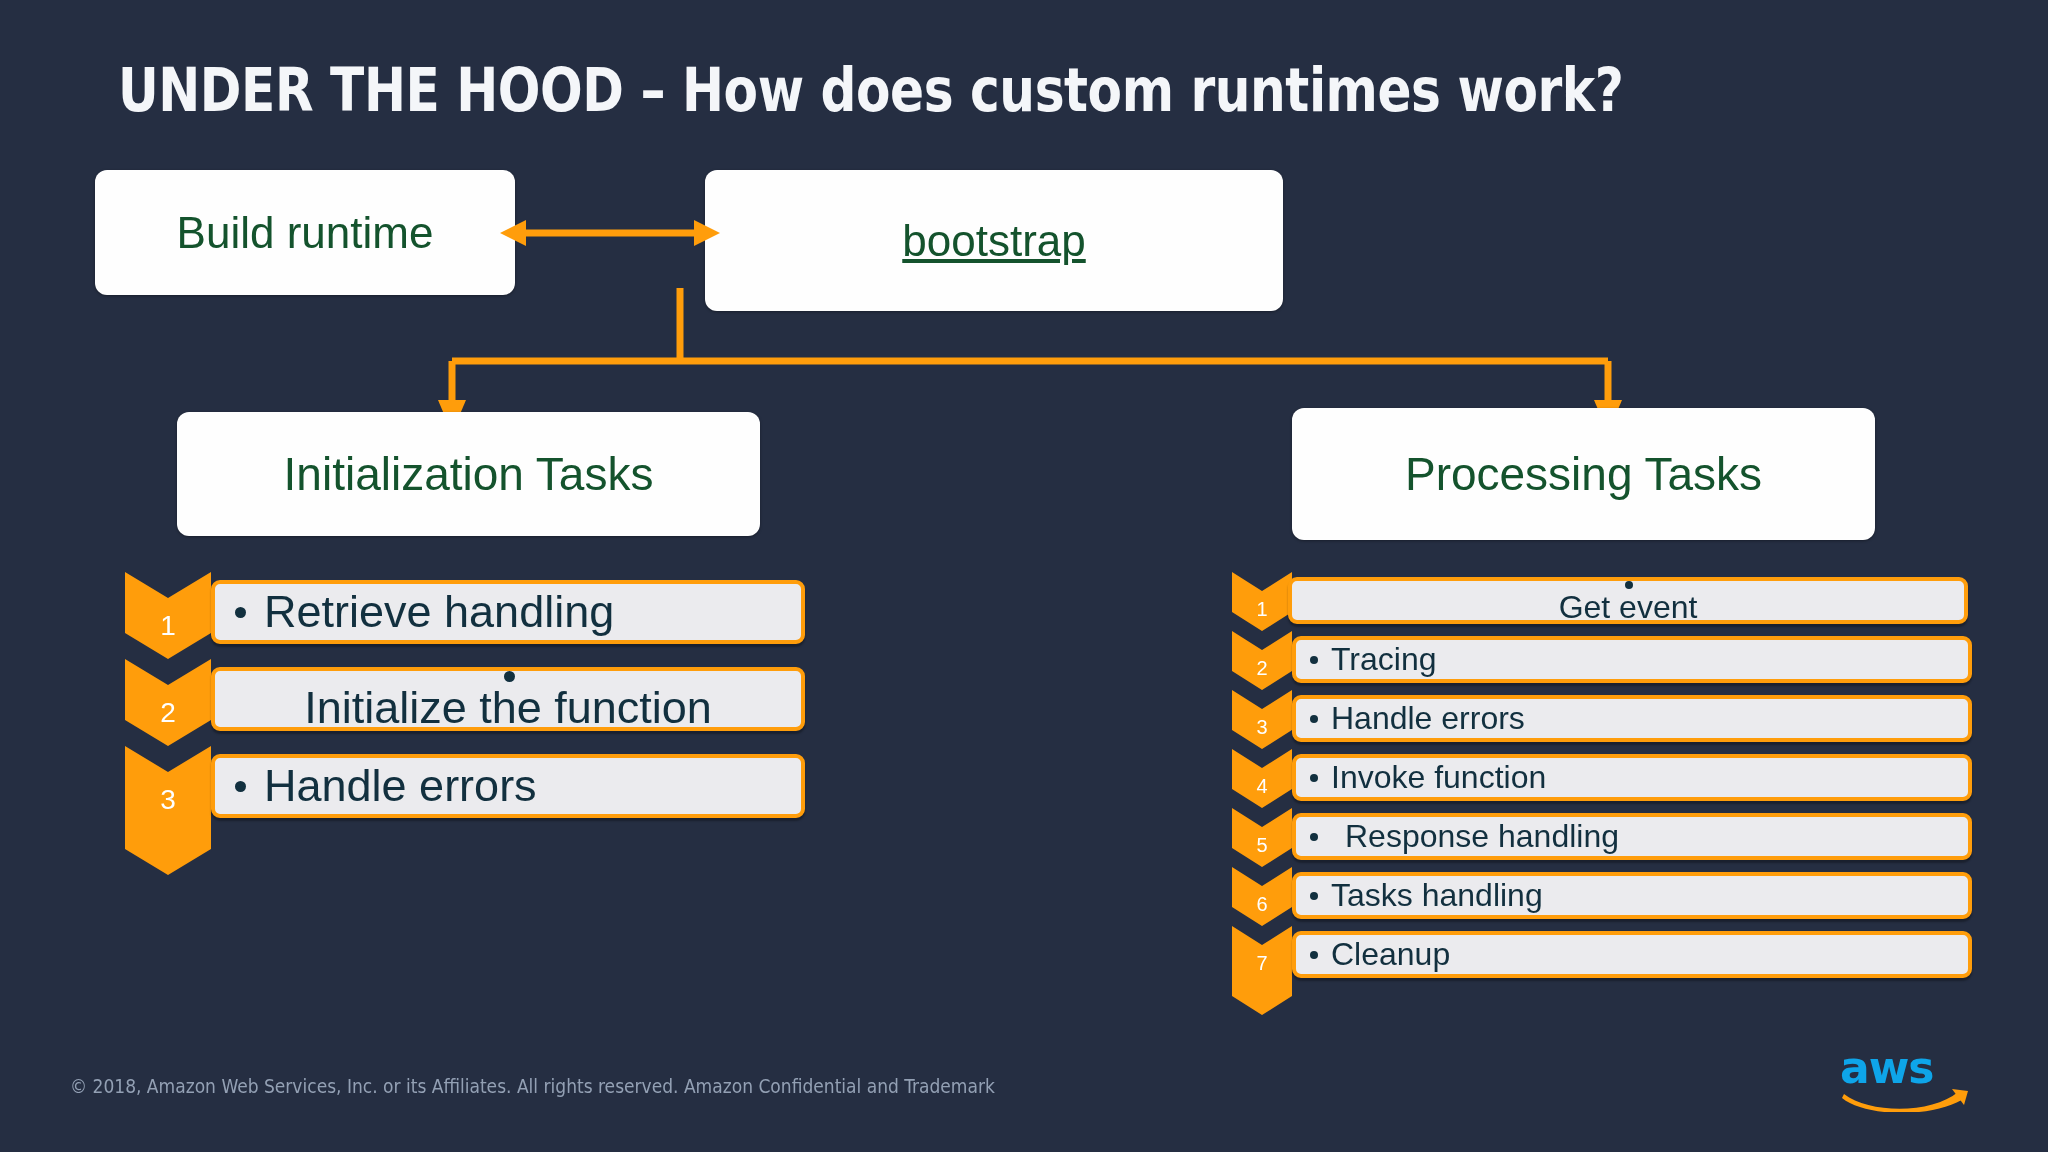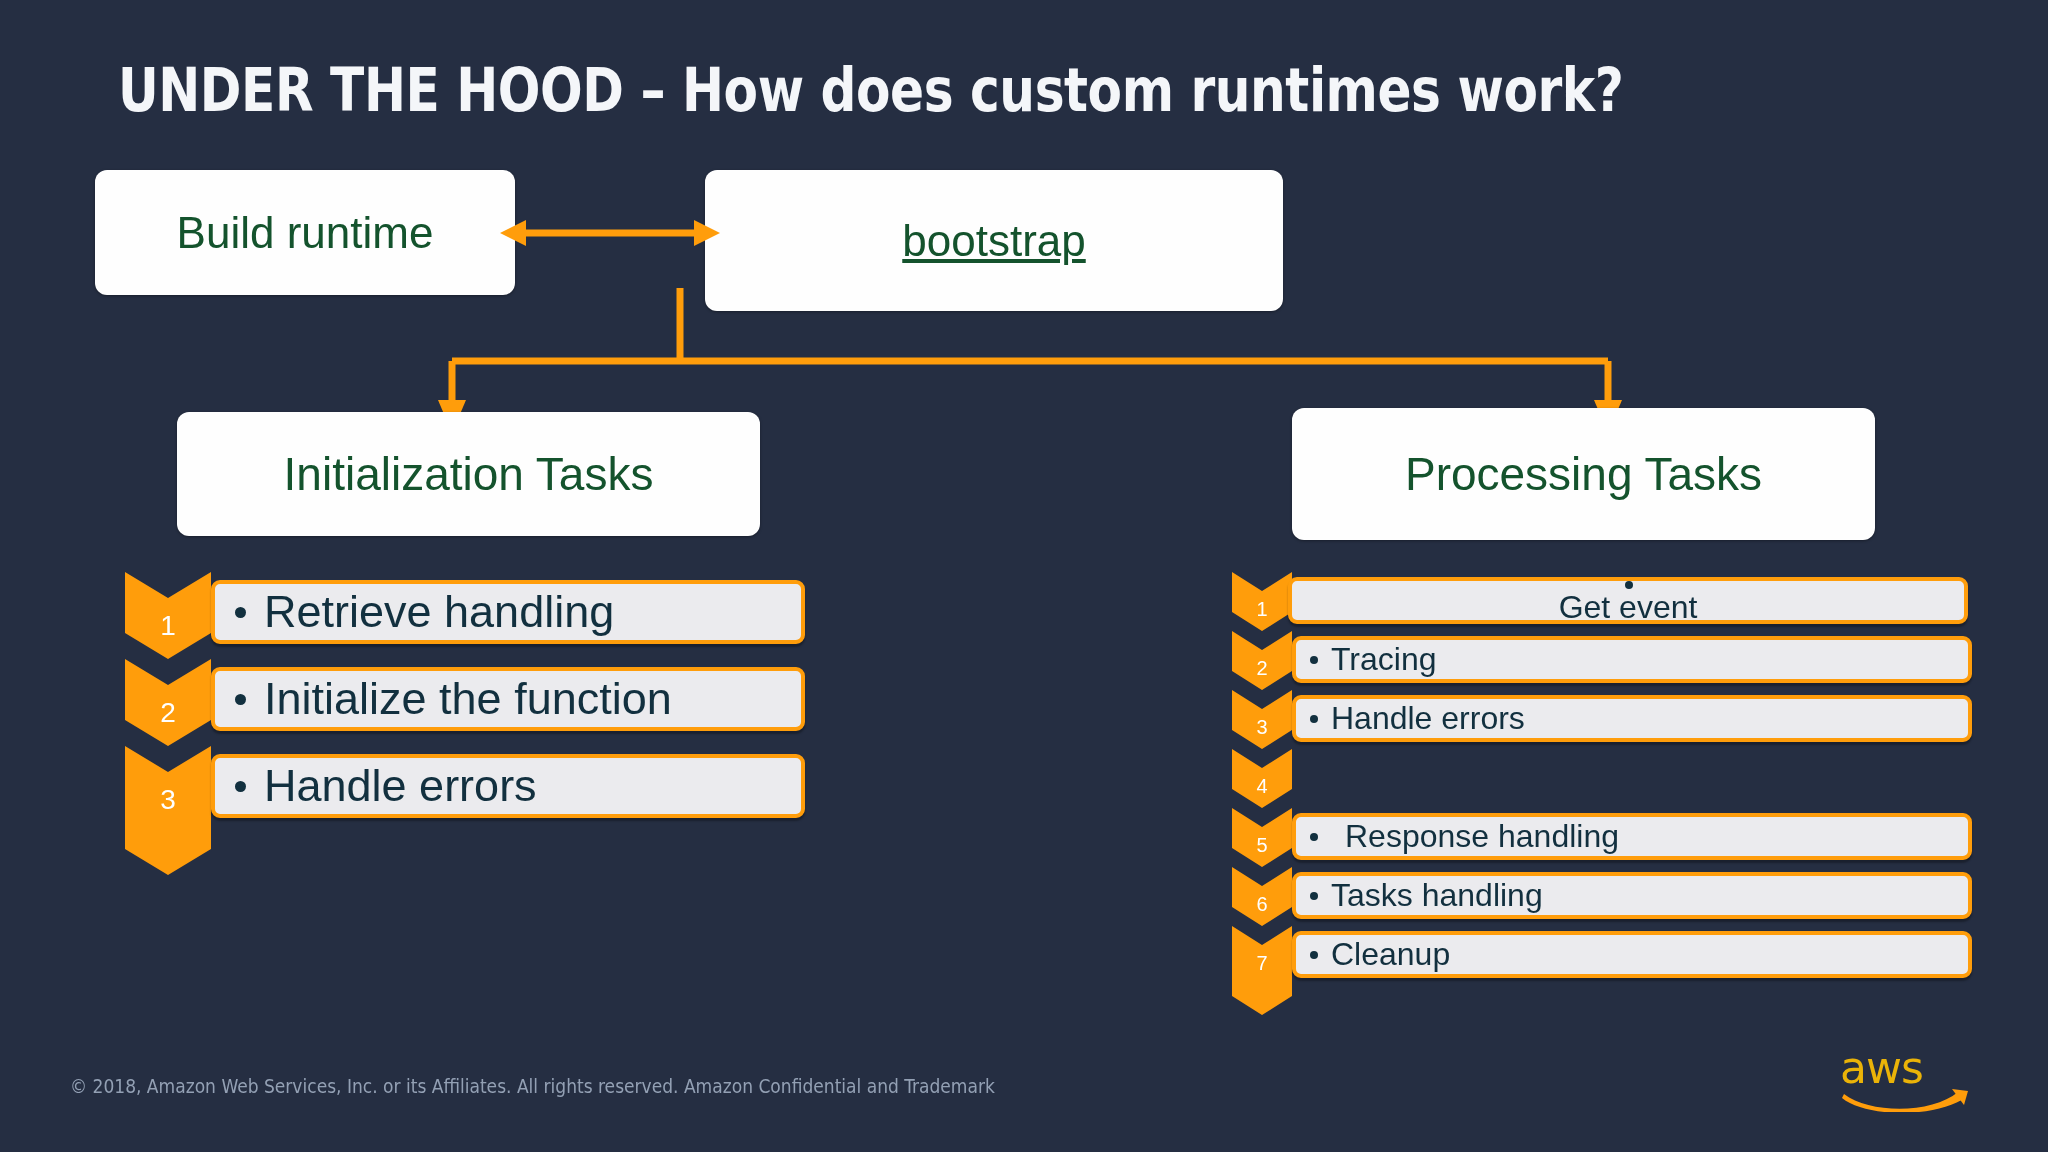--- a/index.html
+++ b/index.html
@@ -95,23 +95,23 @@
     position:absolute;
     left:70px; top:1075px;
     font-family:"DejaVu Sans Condensed","Liberation Sans Narrow","Liberation Sans", sans-serif;
     font-size:19px;
     color:#93A0B4;
     white-space:nowrap;
   }
   #aws-logo { position:absolute; right:78px; top:1046px; width:130px; height:62px; }
   #aws-logo .wordmark {
     font-family:"DejaVu Sans","Liberation Sans", sans-serif;
-    font-weight:normal;
+    font-weight:bold;
     font-size:44px;
-    color:#eab308;
+    color:#0ea5e9;
     letter-spacing:-1px;
     line-height:44px;
   }
 </style>
 </head>
 <body>
 
 <div id="slide-title">UNDER THE HOOD – How does custom runtimes work?</div>
 
 <div class="wbox" id="box-build-runtime">
@@ -151,21 +151,21 @@
     </svg>
     <div class="chev-num" style="left: 0px; top: 38px; width: 86px; font-size: 28px;">1</div>
     <div class="bar" style="left: 86px; top: 8px; width: 594px;">
       <span class="bullet"></span>
       <span>Retrieve handling</span>
     </div>
     <svg width="86" height="87" viewBox="0 0 86 87" class="chev" style="position: absolute; left: 0px; top: 87px; background: none;">
       <polygon points="0,0 43,26 86,0 86,61 43,87 0,61" fill="#FF9D0B"></polygon>
     </svg>
     <div class="chev-num" style="left: 0px; top: 125px; width: 86px; font-size: 28px;">2</div>
-    <div class="bar" style="left: 86px; top: 95px; width: 594px;">
+    <div class="bar" style="left: 86px; top: 95px; width: 594px; flex-direction: column;">
       <span class="bullet"></span>
       <span>Initialize the function</span>
     </div>
     <svg width="86" height="129" viewBox="0 0 86 129" class="chev" style="position: absolute; left: 0px; top: 174px; background: none;">
       <polygon points="0,0 43,26 86,0 86,103 43,129 0,103" fill="#FF9D0B"></polygon>
     </svg>
     <div class="chev-num" style="left: 0px; top: 212px; width: 86px; font-size: 28px;">3</div>
     <div class="bar" style="left: 86px; top: 182px; width: 594px;">
       <span class="bullet"></span>
       <span>Handle errors</span>
@@ -194,20 +194,24 @@
     </svg>
     <div class="chev-num" style="left: 0px; top: 144px; width: 60px; font-size: 20px;">3</div>
     <div class="bar" style="left: 60px; top: 123px; width: 680px;">
       <span class="bullet"></span>
       <span>Handle errors</span>
     </div>
     <svg width="60" height="59" viewBox="0 0 60 59" class="chev" style="position: absolute; left: 0px; top: 177px; background: none;">
       <polygon points="0,0 30,19 60,0 60,40 30,59 0,40" fill="#FF9D0B"></polygon>
     </svg>
     <div class="chev-num" style="left: 0px; top: 203px; width: 60px; font-size: 20px;">4</div>
+    <div class="bar" style="left: 60px; top: 182px; width: 680px;">
+      <span class="bullet"></span>
+      <span>Invoke function</span>
+    </div>
     <svg width="60" height="59" viewBox="0 0 60 59" class="chev" style="position: absolute; left: 0px; top: 236px; background: none;">
       <polygon points="0,0 30,19 60,0 60,40 30,59 0,40" fill="#FF9D0B"></polygon>
     </svg>
     <div class="chev-num" style="left: 0px; top: 262px; width: 60px; font-size: 20px;">5</div>
     <div class="bar" style="left: 60px; top: 241px; width: 680px; gap: 14px;">
       <span class="bullet"></span>
       <span>Response handling</span>
     </div>
     <svg width="60" height="59" viewBox="0 0 60 59" class="chev" style="position: absolute; left: 0px; top: 295px; background: none;">
       <polygon points="0,0 30,19 60,0 60,40 30,59 0,40" fill="#FF9D0B"></polygon>

